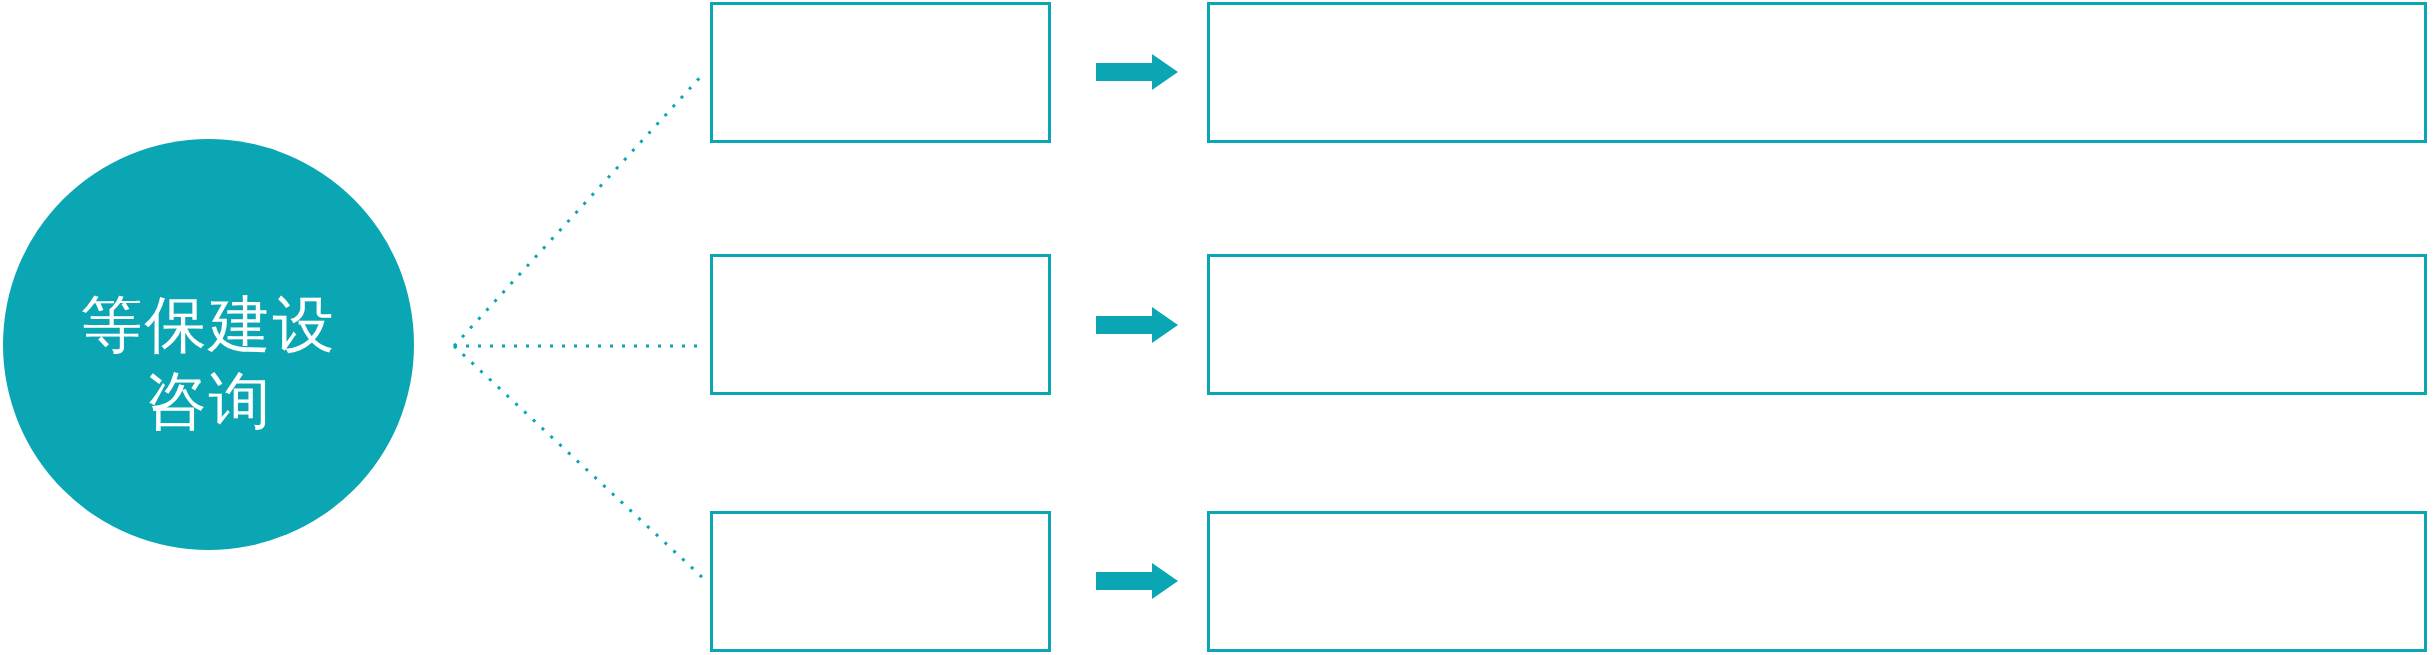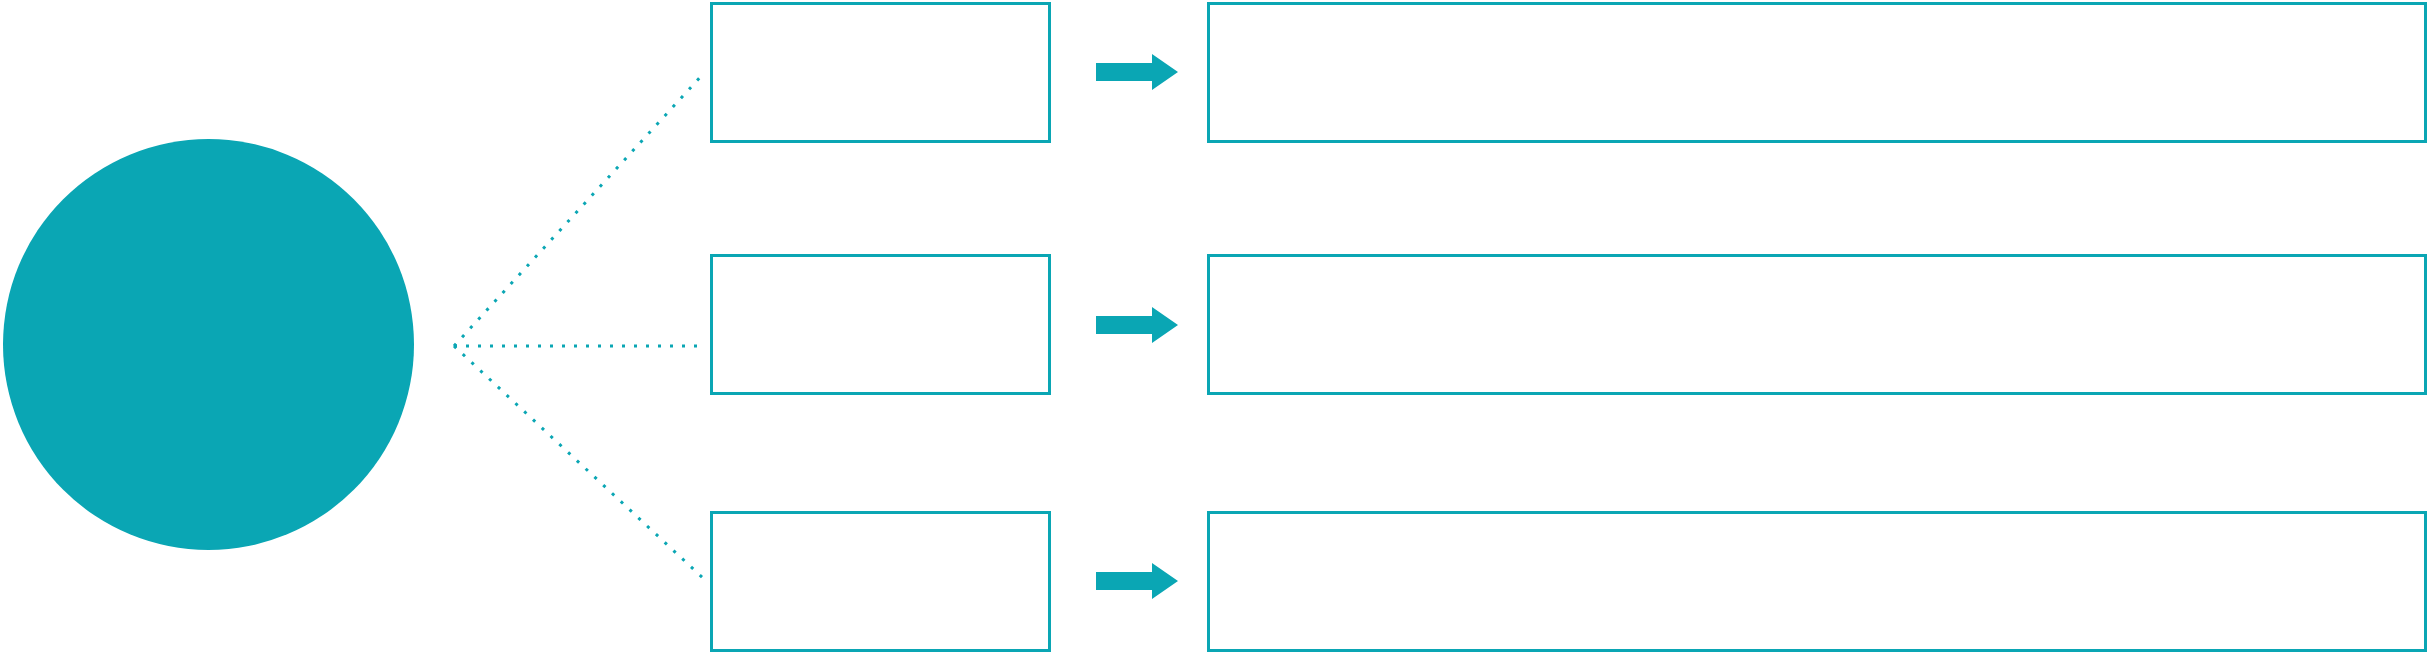--- a/index.html
+++ b/index.html
@@ -81,21 +81,22 @@
 <div class="canvas">
 
   <svg class="connectors" viewBox="0 0 2434 655" xmlns="http://www.w3.org/2000/svg">
     <line x1="454" y1="346" x2="704" y2="73"></line>
     <line x1="454" y1="346" x2="702" y2="346"></line>
     <line x1="454" y1="346" x2="704" y2="579"></line>
   </svg>
 
   <div class="topic-circle">
     <div class="label">
-      <br>
+      <span>等保建设</span><br>
+      <span>咨询</span>
     </div>
   </div>
 
   <div class="box step-box row1">
     <span></span>
   </div>
   <svg class="arrow a1" viewBox="0 0 82 36" xmlns="http://www.w3.org/2000/svg">
     <polygon points="0,9 56,9 56,0 82,18 56,36 56,27 0,27"></polygon>
   </svg>
   <div class="box detail-box row1">

